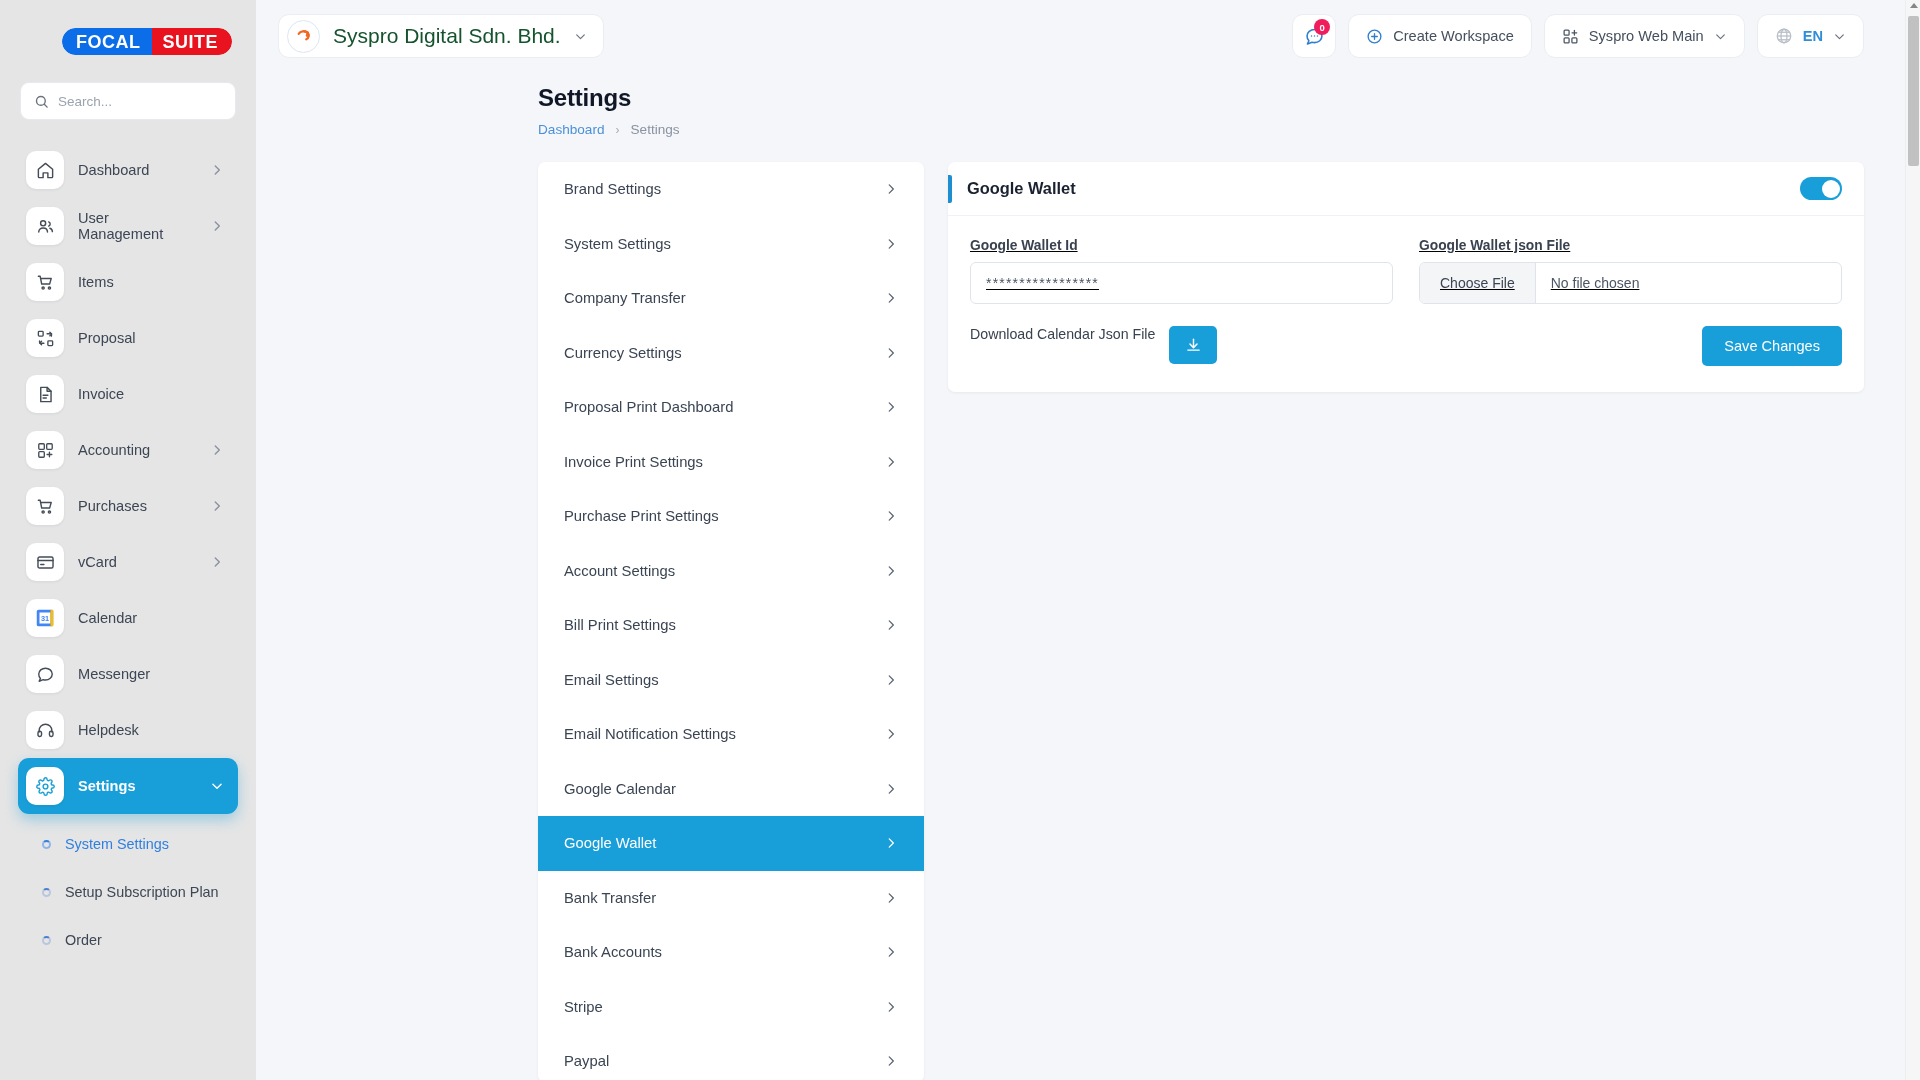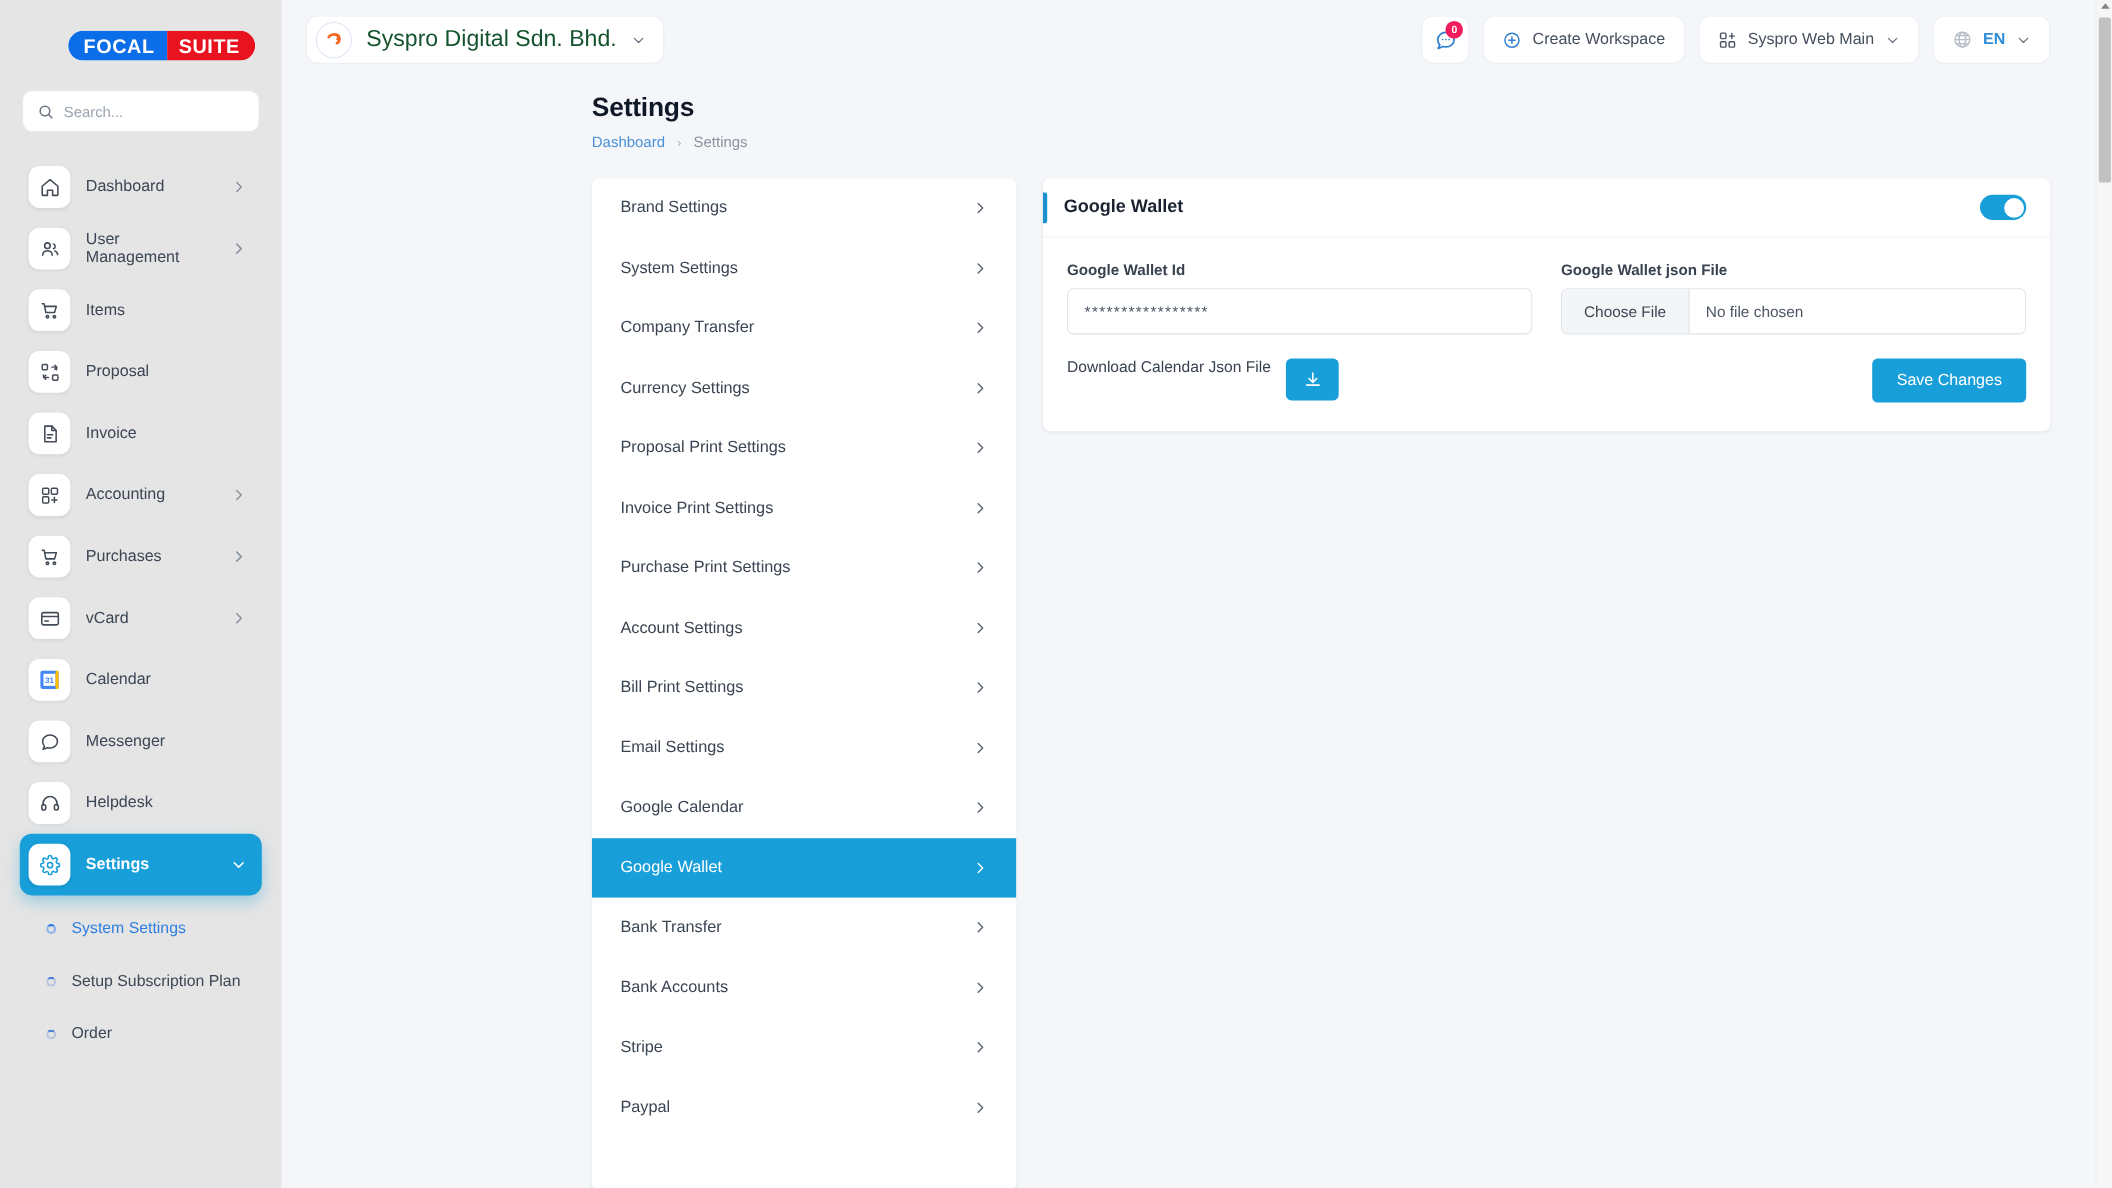--- a/index.html
+++ b/index.html
@@ -134,21 +134,21 @@
   .panel-head .p-title { font-size: 16.4px; font-weight: bold; color: #1a2230; margin-left: 15px; }
   .toggle {
     width: 42px; height: 23px; border-radius: 999px; background: #189ed8;
     position: relative; cursor: pointer;
   }
   .toggle .knob {
     position: absolute; top: 2.5px; right: 2.5px; width: 18px; height: 18px;
     background: #fff; border-radius: 50%;
   }
   .panel-body { padding: 22px 22px 0 22px; display: flex; gap: 26px; }
-  .field { flex: 1; }
+  .field { flex: 1; text-decoration: underline; }
   .field-label { font-size: 13.8px; color: #39424f; font-weight: bold; margin-bottom: 9px; }
   .txt-input {
     height: 42px; border: 1px solid #dfe4ea; border-radius: 6px; background: #fff;
     display: flex; align-items: center; padding: 0 15px; font-size: 14px;
     color: #4b5563; letter-spacing: 1.2px; cursor: text;
   }
   .file-input {
     height: 42px; border: 1px solid #dfe4ea; border-radius: 6px; background: #fff;
     display: flex; align-items: stretch; overflow: hidden; cursor: pointer;
   }
@@ -508,21 +508,21 @@
           </div>
         <div class="s-item">
             <span>Currency Settings</span>
             <span class="s-chev">
               <svg width="14" height="14" viewBox="0 0 24 24" fill="none" stroke="currentColor" stroke-width="2.2" stroke-linecap="round" stroke-linejoin="round">
                 <polyline points="9 5 16 12 9 19"></polyline>
               </svg>
             </span>
           </div>
         <div class="s-item">
-            <span>Proposal Print Settings</span>
+            <span>Proposal Print Dashboard</span>
             <span class="s-chev">
               <svg width="14" height="14" viewBox="0 0 24 24" fill="none" stroke="currentColor" stroke-width="2.2" stroke-linecap="round" stroke-linejoin="round">
                 <polyline points="9 5 16 12 9 19"></polyline>
               </svg>
             </span>
           </div>
         <div class="s-item">
             <span>Invoice Print Settings</span>
             <span class="s-chev">
               <svg width="14" height="14" viewBox="0 0 24 24" fill="none" stroke="currentColor" stroke-width="2.2" stroke-linecap="round" stroke-linejoin="round">
@@ -549,20 +549,28 @@
         <div class="s-item">
             <span>Bill Print Settings</span>
             <span class="s-chev">
               <svg width="14" height="14" viewBox="0 0 24 24" fill="none" stroke="currentColor" stroke-width="2.2" stroke-linecap="round" stroke-linejoin="round">
                 <polyline points="9 5 16 12 9 19"></polyline>
               </svg>
             </span>
           </div>
         <div class="s-item">
             <span>Email Settings</span>
+            <span class="s-chev">
+              <svg width="14" height="14" viewBox="0 0 24 24" fill="none" stroke="currentColor" stroke-width="2.2" stroke-linecap="round" stroke-linejoin="round">
+                <polyline points="9 5 16 12 9 19"></polyline>
+              </svg>
+            </span>
+          </div>
+        <div class="s-item">
+            <span>Email Notification Settings</span>
             <span class="s-chev">
               <svg width="14" height="14" viewBox="0 0 24 24" fill="none" stroke="currentColor" stroke-width="2.2" stroke-linecap="round" stroke-linejoin="round">
                 <polyline points="9 5 16 12 9 19"></polyline>
               </svg>
             </span>
           </div>
         <div class="s-item">
             <span>Google Calendar</span>
             <span class="s-chev">
               <svg width="14" height="14" viewBox="0 0 24 24" fill="none" stroke="currentColor" stroke-width="2.2" stroke-linecap="round" stroke-linejoin="round">

